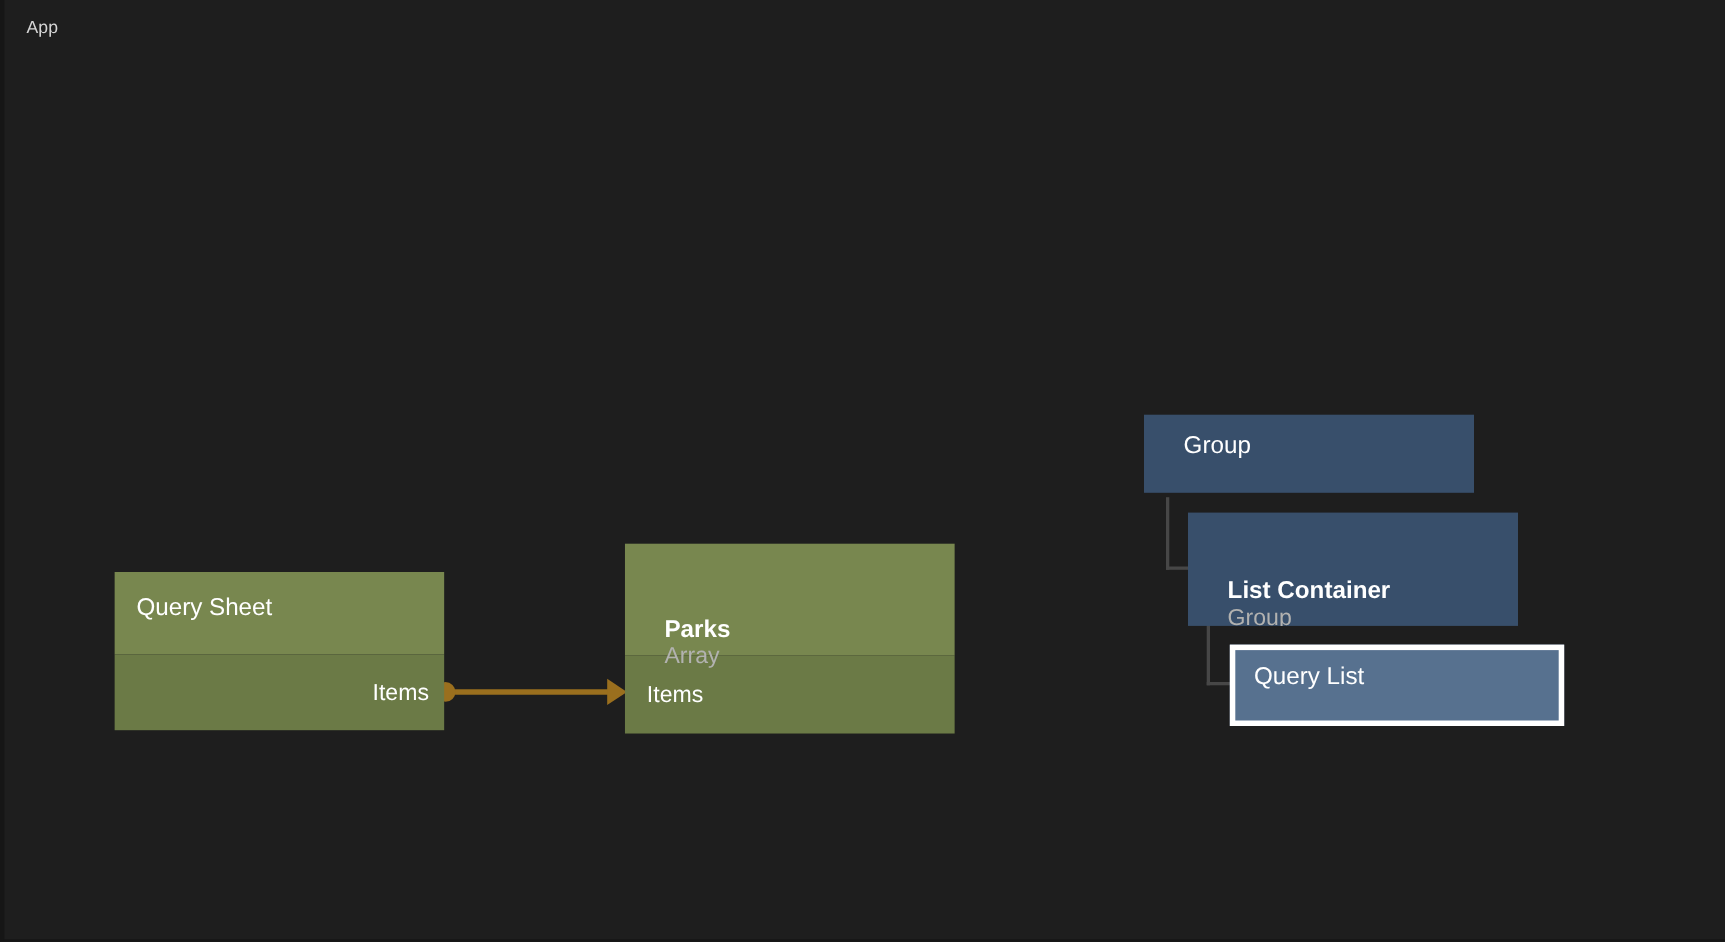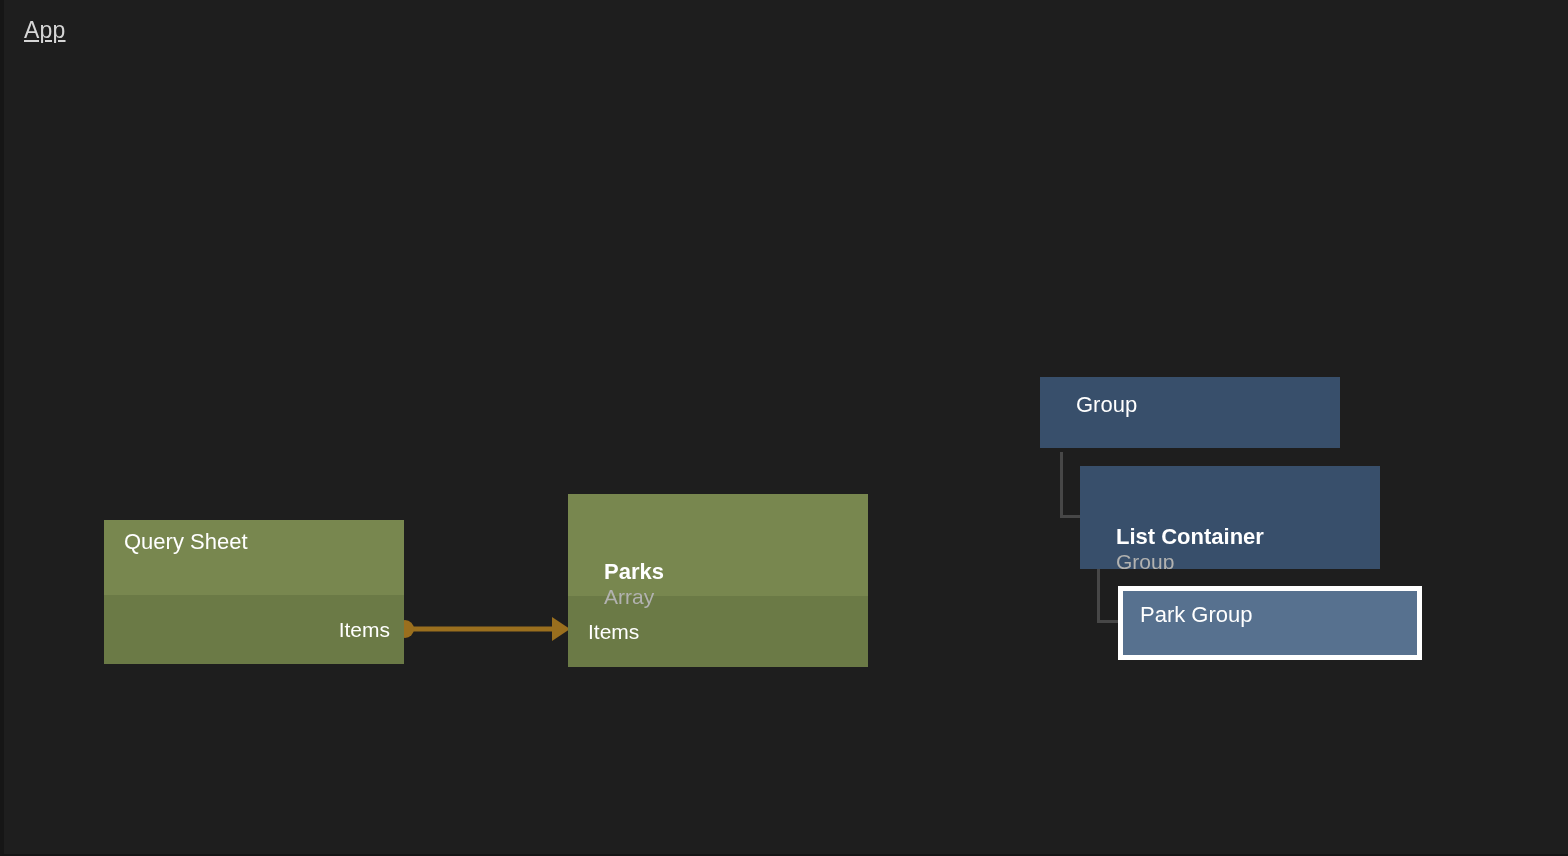--- a/index.html
+++ b/index.html
@@ -26,25 +26,24 @@
     border-left: 4px solid #161616;
     border-bottom: 2px solid #151515;
     overflow: hidden;
   }
 
   
   #app-title {
     position: absolute;
     left: 20px;
     top: 17px;
-    font-size: 23px;
+    font-size: 16px;
     color: #d6d6d6;
     letter-spacing: 0.2px;
     white-space: nowrap;
-    text-decoration: underline;
   }
 
   
   #edge-layer {
     position: absolute;
     left: 0;
     top: 0;
     width: 1568px;
     height: 856px;
     pointer-events: none;
@@ -121,21 +120,21 @@
 
   <svg id="edge-layer" width="1568" height="856" viewBox="0 0 1568 856">
     <g>
       <line x1="401" y1="629" x2="556" y2="629" stroke="#9a6f1e" stroke-width="5"></line>
       <circle cx="401" cy="629" r="9" fill="#9a6f1e"></circle>
       <polygon points="548,617 566,629 548,641" fill="#9a6f1e"></polygon>
     </g>
   </svg>
 
   <div class="node node-green" style="left:100px; top:520px; width:300px; height:144px;">
-    <div class="node-head" style="height:75px; padding:10px 0 0 20px;">
+    <div class="node-head" style="height:75px; padding:20px 0 0 20px;">
       <div class="node-title">Query Sheet</div>
     </div>
     <div class="node-body" style="height:69px;">
       <div class="port-row out">
         <span>Items</span>
       </div>
     </div>
   </div>
 
   <div class="node node-green" style="left:564px; top:494px; width:300px; height:173px;">
@@ -162,17 +161,17 @@
 
   <div class="node node-blue" style="left:1076px; top:466px; width:300px; height:103px;">
     <div class="node-inner">
       <div class="node-title bold">List Container</div>
       <div class="node-subtitle">Group</div>
     </div>
   </div>
 
   <div class="node node-blue selected" style="left:1114px; top:586px; width:304px; height:74px;">
     <div class="node-inner">
-      <div class="node-title">Park Group</div>
+      <div class="node-title">Query List</div>
     </div>
   </div>
 
 </div>
 
 </body></html>

